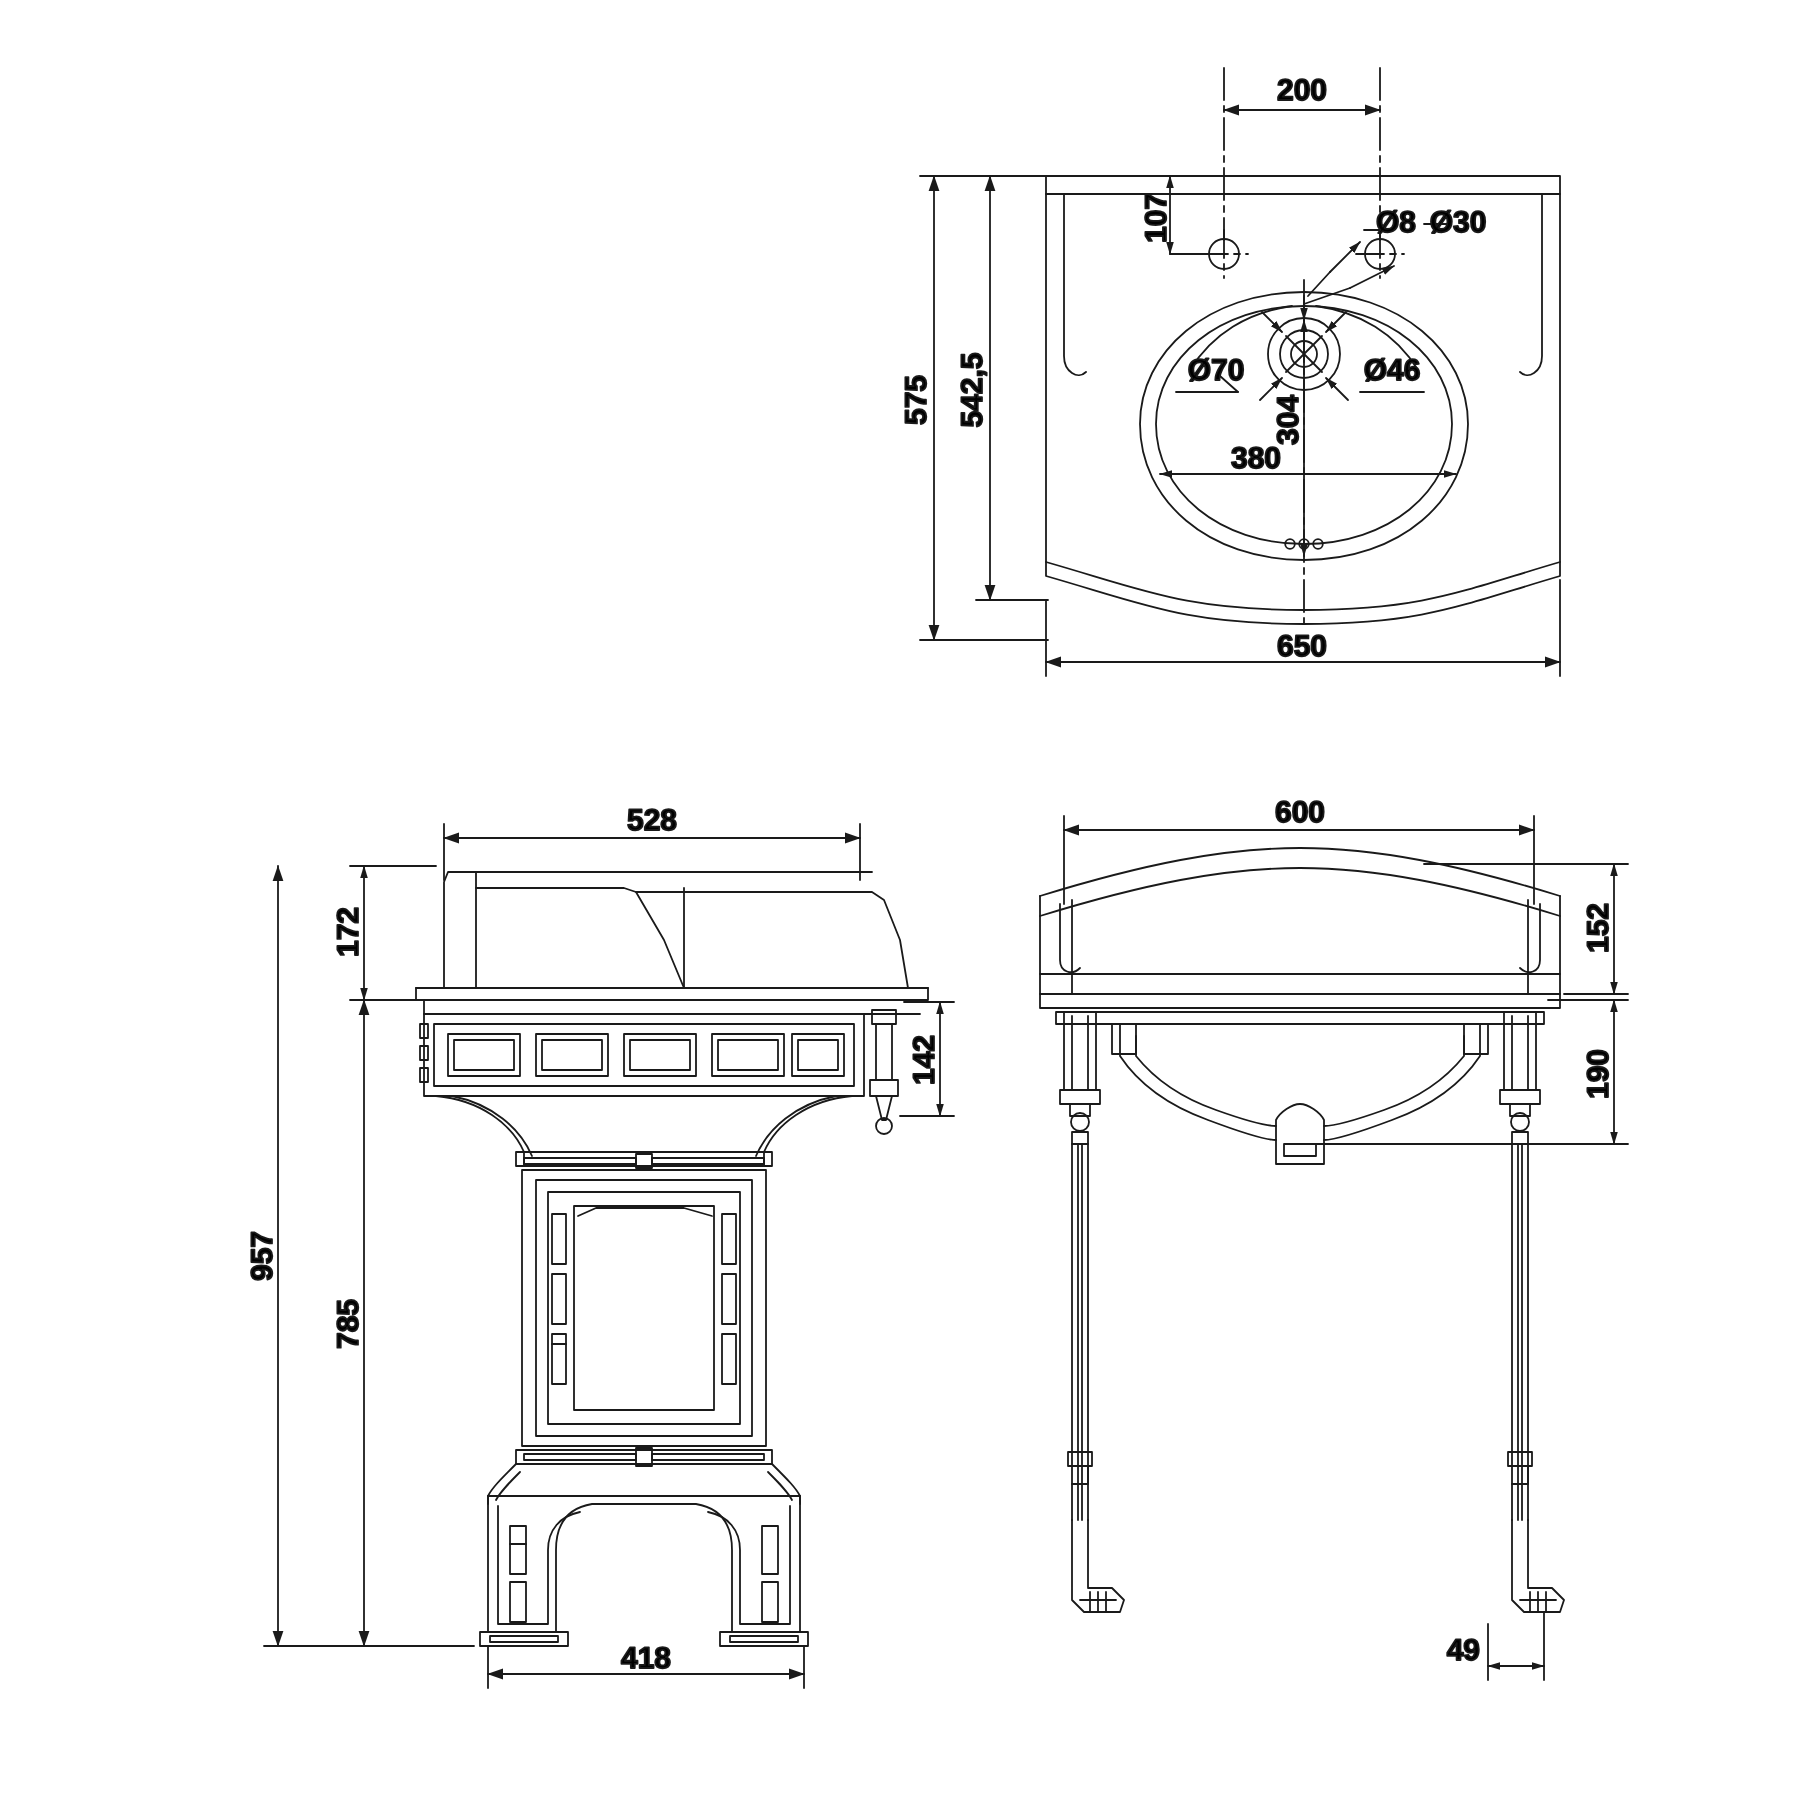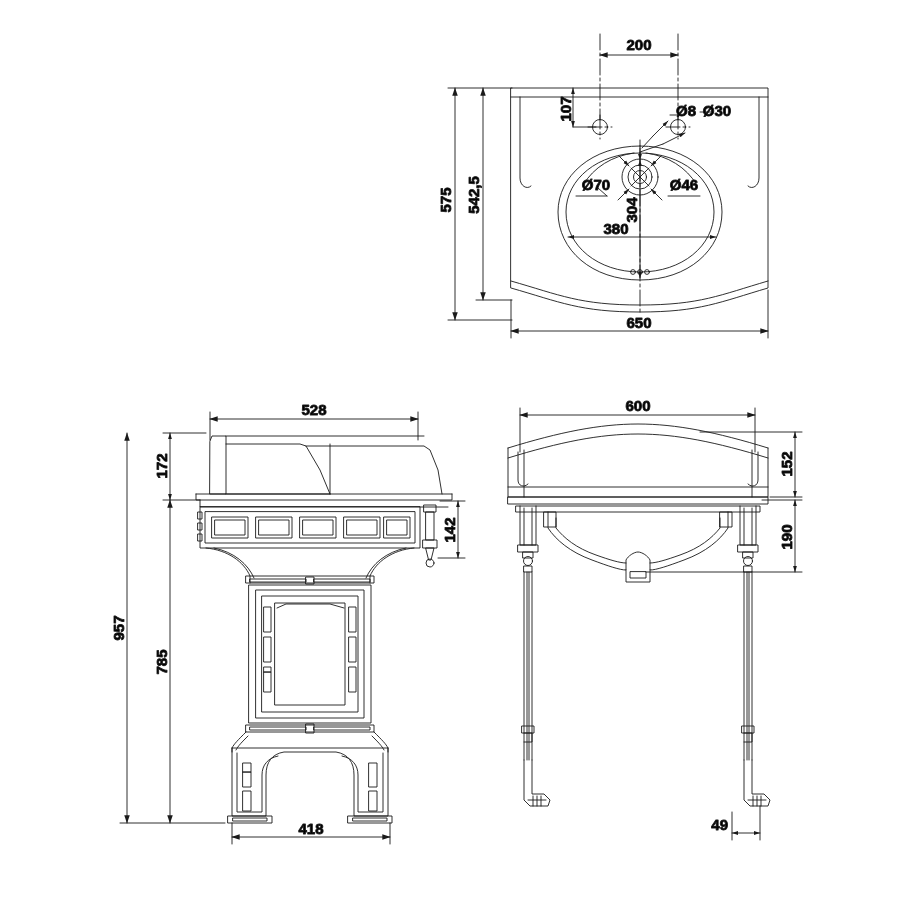--- a/index.html
+++ b/index.html
@@ -2,21 +2,21 @@
 <html><head>
 <meta charset="utf-8">
 <title>Washbasin Technical Drawing</title>
 <style>
   html,body{margin:0;padding:0;background:#ffffff;}
   body{
     width:900px;height:900px;overflow:hidden;
     font-family:"Liberation Sans",sans-serif;
     color:#000;
   }
-  #sheet{position:relative;width:840px;height:900px;background:#fff;}
+  #sheet{position:relative;width:840px;height:900px;background:#fff;padding-left:12px;}
   svg{display:block;}
   .dimtxt{
     font-family:"Liberation Sans",sans-serif;
     font-size:15px;font-weight:bold;fill:#000;
     dominant-baseline:middle;
   }
   .ctr{text-anchor:middle;}
   .rgt{text-anchor:end;}
 </style>
 </head>

